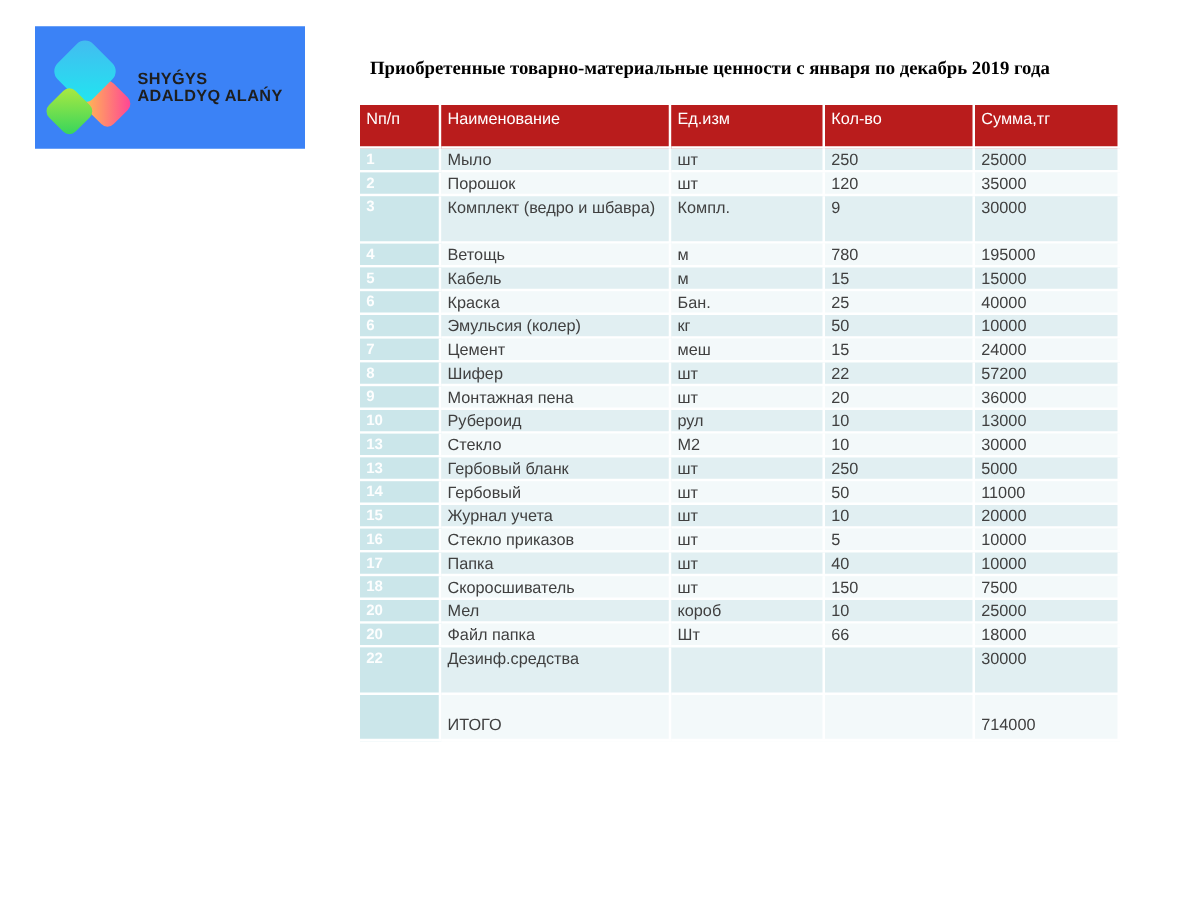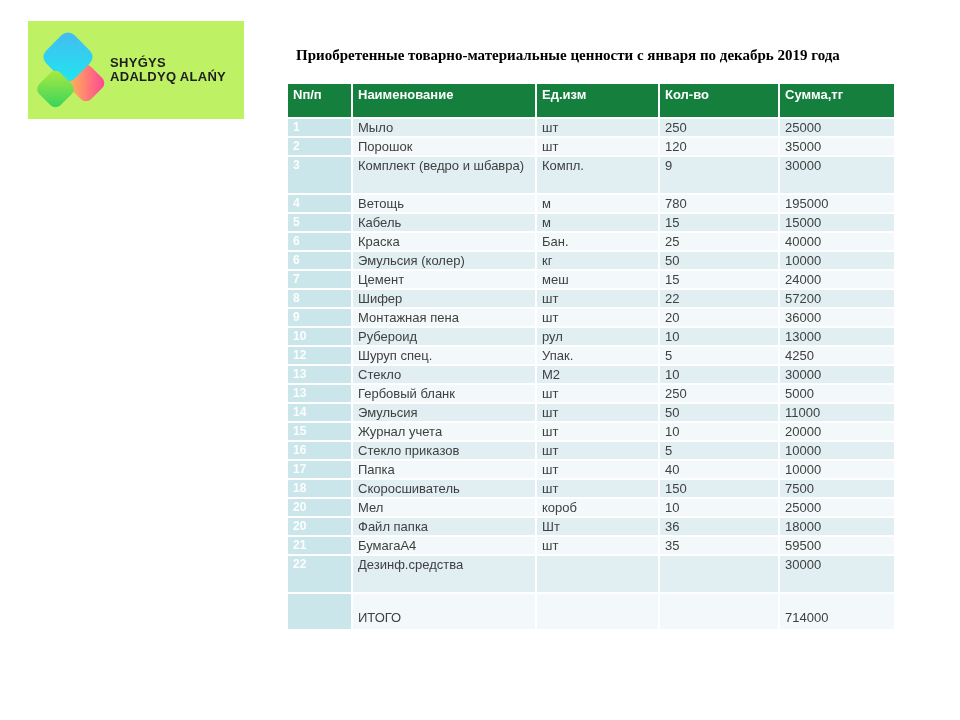--- a/index.html
+++ b/index.html
@@ -8,21 +8,21 @@
     background: #ffffff;
     position: relative;
     font-family: "Liberation Sans", sans-serif;
     overflow: hidden;
   }
 
   
   .logo-box {
     position: absolute; left: 28px; top: 21px;
     width: 216px; height: 98px;
-    background: #bef264;
+    background: #3b82f6;
     display: flex; align-items: center;
   }
   .logo-icon { margin-left: 6px; flex: 0 0 auto; }
   .logo-text {
     margin-left: 2px;
     font-weight: bold;
     font-size: 13px;
     line-height: 14.5px;
     letter-spacing: 0.3px;
     color: #1e1e1e;
@@ -53,23 +53,23 @@
     border-right: 2px solid #ffffff;
     border-bottom: 2px solid #ffffff;
     padding: 1px 5px;
     text-align: left;
     vertical-align: top;
     line-height: 15px;
     overflow: hidden;
     white-space: nowrap;
   }
   .tmc-table thead th {
-    background: #15803d;
+    background: #b91c1c;
     color: #ffffff;
-    font-weight: bold;
+    font-weight: normal;
     height: 29px;
     padding-top: 3px;
   }
   .tmc-table td { height: 15px; }
   .tmc-table tr.tall td { height: 34px; }
   .tmc-table tr.total td { height: 18px; padding-top: 16px; }
   .tmc-table td.num {
     background: #cbe6ea;
     color: rgba(255,255,255,0.95);
     font-weight: bold;
@@ -198,43 +198,36 @@
         <td class="sum">36000</td>
       </tr>
       <tr>
         <td class="num">10</td>
         <td class="name">Рубероид</td>
         <td class="unit">рул</td>
         <td class="qty">10</td>
         <td class="sum">13000</td>
       </tr>
       <tr>
-        <td class="num">12</td>
-        <td class="name">Шуруп спец.</td>
-        <td class="unit">Упак.</td>
-        <td class="qty">5</td>
-        <td class="sum">4250</td>
-      </tr>
-      <tr>
         <td class="num">13</td>
         <td class="name">Стекло</td>
         <td class="unit">М2</td>
         <td class="qty">10</td>
         <td class="sum">30000</td>
       </tr>
       <tr>
         <td class="num">13</td>
         <td class="name">Гербовый бланк</td>
         <td class="unit">шт</td>
         <td class="qty"> 250</td>
         <td class="sum">5000</td>
       </tr>
       <tr>
         <td class="num">14</td>
-        <td class="name">Эмульсия</td>
+        <td class="name">Гербовый</td>
         <td class="unit">шт</td>
         <td class="qty">50</td>
         <td class="sum">11000</td>
       </tr>
       <tr>
         <td class="num">15</td>
         <td class="name">Журнал учета</td>
         <td class="unit">шт</td>
         <td class="qty">10</td>
         <td class="sum">20000</td>
@@ -264,29 +257,22 @@
         <td class="num">20</td>
         <td class="name">Мел</td>
         <td class="unit">короб</td>
         <td class="qty">10</td>
         <td class="sum">25000</td>
       </tr>
       <tr>
         <td class="num">20</td>
         <td class="name">Файл папка</td>
         <td class="unit">Шт</td>
-        <td class="qty">36</td>
+        <td class="qty">66</td>
         <td class="sum">18000</td>
-      </tr>
-      <tr>
-        <td class="num">21</td>
-        <td class="name">БумагаА4</td>
-        <td class="unit">шт</td>
-        <td class="qty">35</td>
-        <td class="sum">59500</td>
       </tr>
       <tr class="tall">
         <td class="num">22</td>
         <td class="name">Дезинф.средства</td>
         <td class="unit"></td>
         <td class="qty"></td>
         <td class="sum">30000</td>
       </tr>
       <tr class="total">
         <td class="num"></td>

